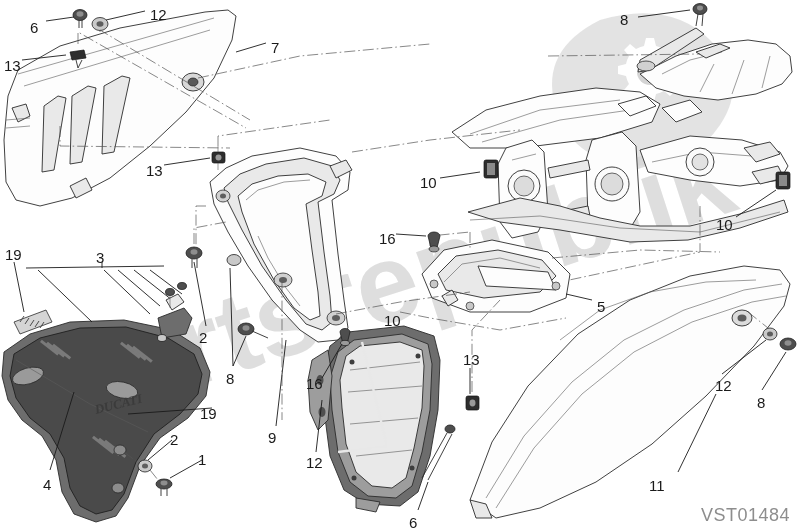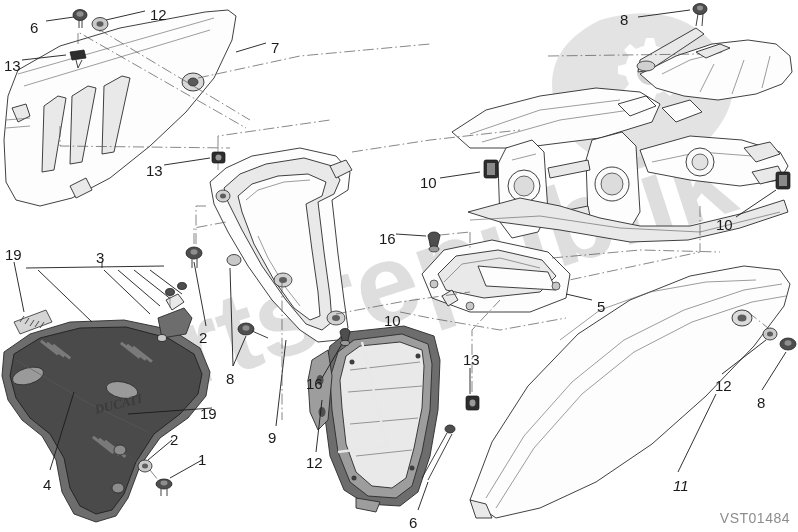--- a/index.html
+++ b/index.html
@@ -30,21 +30,21 @@
     color: #1a1a1a;
     line-height: 1;
     white-space: nowrap;
     user-select: none;
   }
   #drawing-code {
     position: absolute;
     right: 8px;
     bottom: 6px;
     font-family: "Liberation Sans", sans-serif;
-    font-size: 14px;
+    font-size: 18px;
     letter-spacing: 0.5px;
     color: #8d8d8d;
   }
   .wm-text {
     font-family: "Liberation Sans", sans-serif;
     font-weight: bold;
     fill: #d9d9d9;
   }
   .lead { stroke: #1a1a1a; stroke-width: 0.9; fill: none; }
   .dashdot {
@@ -463,21 +463,21 @@
   <div class="callout" style="left:597px; top:299px;">5</div>
   <div class="callout" style="left:384px; top:313px;">10</div>
   <div class="callout" style="left:226px; top:371px;">8</div>
   <div class="callout" style="left:306px; top:376px;">16</div>
   <div class="callout" style="left:463px; top:352px;">13</div>
   <div class="callout" style="left:268px; top:430px;">9</div>
   <div class="callout" style="left:200px; top:406px;">19</div>
   <div class="callout" style="left:306px; top:455px;">12</div>
   <div class="callout" style="left:715px; top:378px;">12</div>
   <div class="callout" style="left:757px; top:395px;">8</div>
-  <div class="callout" style="left:673px; top:478px;font-style:italic;">11</div>
+  <div class="callout" style="left:649px; top:478px;">11</div>
   <div class="callout" style="left:170px; top:432px;">2</div>
   <div class="callout" style="left:198px; top:452px;">1</div>
   <div class="callout" style="left:43px;  top:477px;">4</div>
   <div class="callout" style="left:409px; top:515px;">6</div>
 
   <div id="drawing-code">VST01484</div>
 
 </div>
 
 </body></html>

